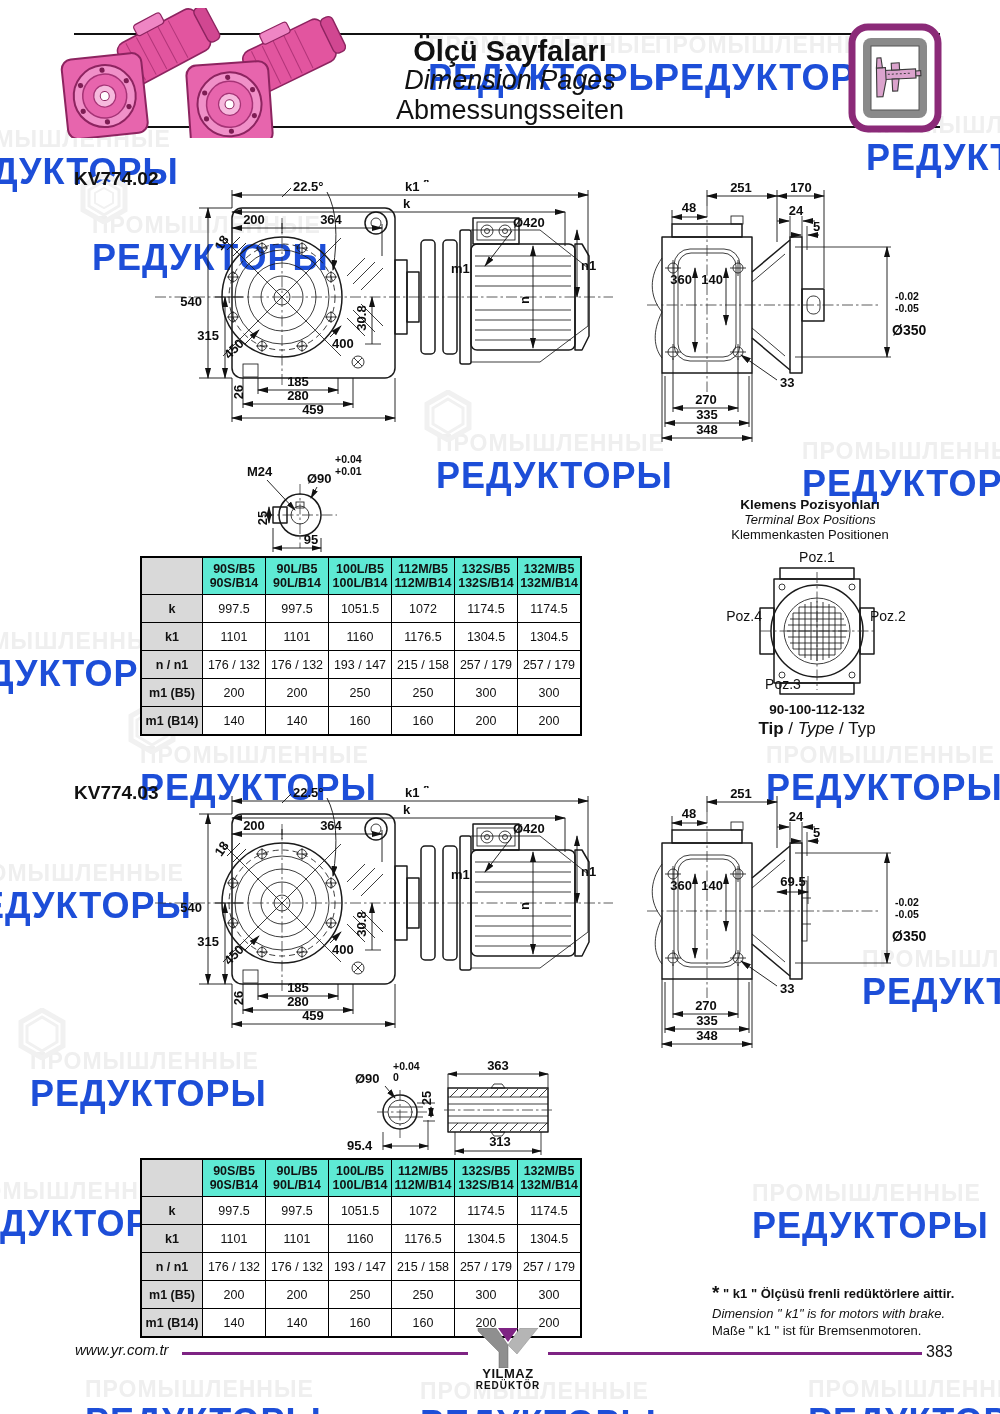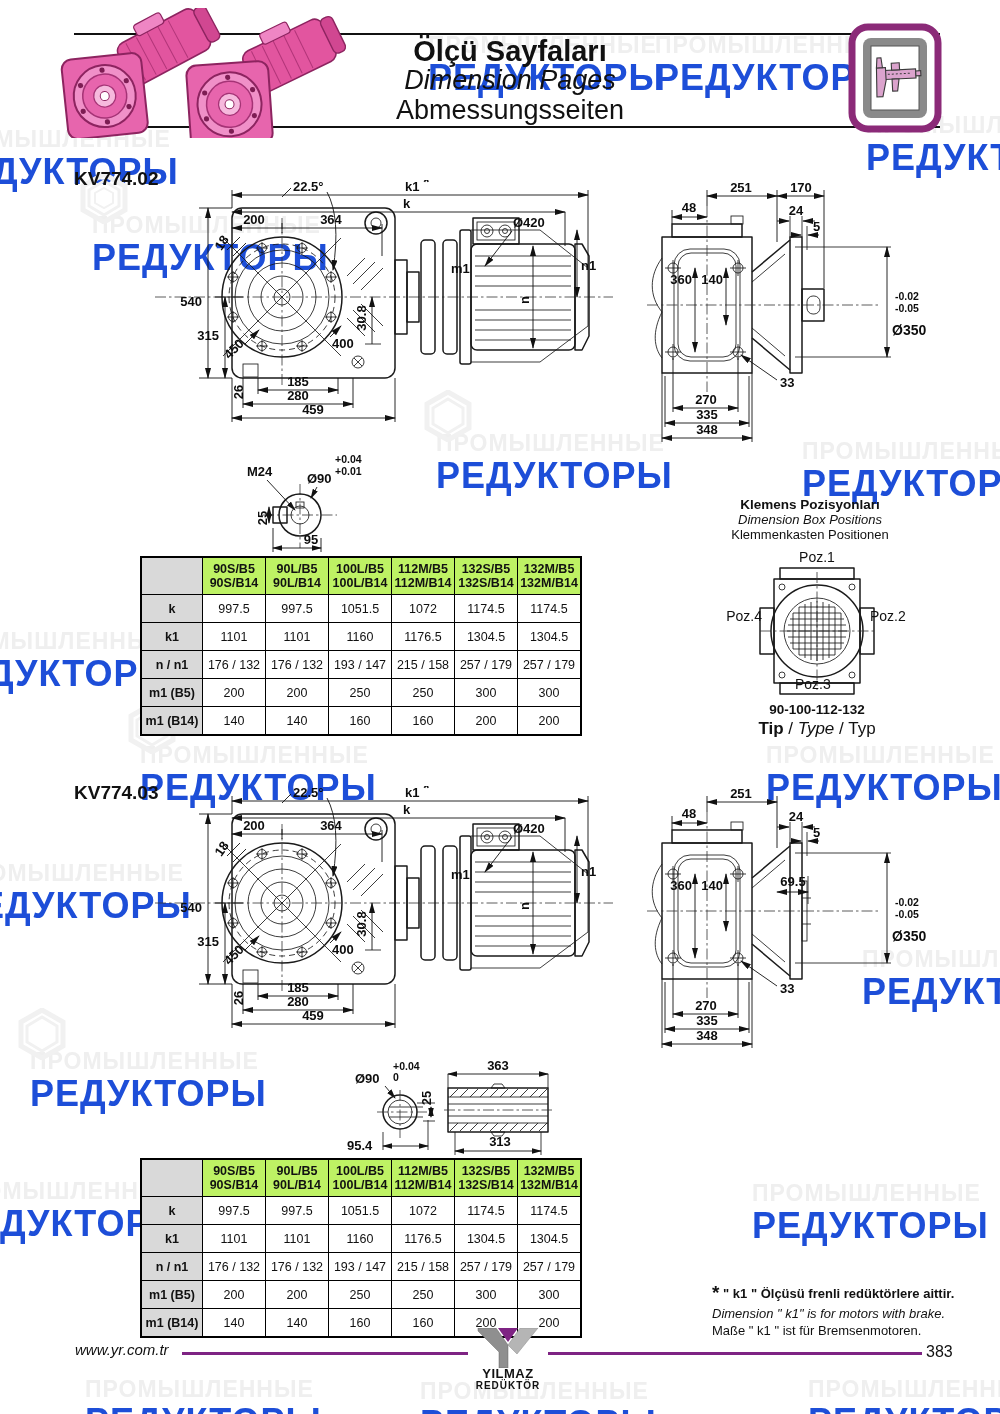--- a/index.html
+++ b/index.html
@@ -25,21 +25,21 @@
   svg .ol{fill:none;stroke:#1a1a1a;stroke-width:1.5;stroke-linejoin:round;}
   svg .th{fill:none;stroke:#1a1a1a;stroke-width:0.85;}
   svg .dl{fill:none;stroke:#111;stroke-width:0.9;}
   svg .cl{fill:none;stroke:#333;stroke-width:0.8;stroke-dasharray:11 3 2.5 3;}
   svg text.dt{font:bold 13px "Liberation Sans",sans-serif;fill:#0d0d0d;}
   svg text.ds{font:bold 10.5px "Liberation Sans",sans-serif;fill:#0d0d0d;}
   svg text.db{font:bold 14px "Liberation Sans",sans-serif;fill:#0d0d0d;}
   
   .dim-table{border-collapse:collapse;border:2px solid #000;position:absolute;z-index:1;background:transparent;}
   .dim-table td{border:1px solid #000;text-align:center;vertical-align:middle;font-size:12.5px;padding:0 2px;}
-  .dim-table td.hd{background:#bef264;font-weight:bold;height:36px;width:58px;line-height:1.15;}
+  .dim-table td.hd{background:#5eead4;font-weight:bold;height:36px;width:58px;line-height:1.15;}
   .dim-table td.lbl{background:#d9d9d9;font-weight:bold;width:56px;}
   .dim-table tr.data-row td{height:27px;}
   
   .tb-title{position:absolute;left:710px;top:497px;width:200px;text-align:center;z-index:1;}
   .tb-title .t1{font-size:13.5px;font-weight:bold;}
   .tb-title .t2{font-size:13px;font-style:italic;}
   .tb-title .t3{font-size:13px;}
   .poz{position:absolute;font-size:14px;font-weight:normal;z-index:2;}
   .tb-types{position:absolute;left:752px;top:702px;width:130px;text-align:center;font-size:13.5px;font-weight:bold;z-index:1;}
   .tb-tip{position:absolute;left:752px;top:719px;width:130px;text-align:center;font-size:17px;z-index:1;}
@@ -512,27 +512,27 @@
       <td>160</td>
       <td>160</td>
       <td>200</td>
       <td>200</td>
     </tr>
   </tbody>
     </table>
 
   <div class="tb-title">
     <div class="t1">Klemens Pozisyonları</div>
-    <div class="t2">Dimension Box Positions</div>
+    <div class="t2">Terminal Box Positions</div>
     <div class="t3">Klemmenkasten Positionen</div>
   </div>
   <div class="poz" style="left:795px;top:549px;width:44px;text-align:center">Poz.1</div>
   <div class="poz" style="left:718px;top:608px;width:44px;text-align:right">Poz.4</div>
   <div class="poz" style="left:870px;top:608px">Poz.2</div>
-  <div class="poz" style="left:795px;top:676px;width:44px;text-align:left">Poz.3</div>
+  <div class="poz" style="left:761px;top:676px;width:44px;text-align:center">Poz.3</div>
 
   <svg class="abs" style="left:752px;top:566px;z-index:1" width="130" height="130" viewBox="0 0 130 130">
     <rect class="ol" x="28" y="2" width="74" height="11"></rect>
     <rect class="ol" x="28" y="117" width="74" height="11"></rect>
     <rect class="ol" x="8" y="42" width="14" height="46"></rect>
     <rect class="ol" x="108" y="42" width="14" height="46"></rect>
     <rect class="ol" x="22" y="13" width="86" height="104"></rect>
     <circle class="th" cx="30" cy="21" r="3"></circle>
       <circle class="th" cx="100" cy="21" r="3"></circle>
       <circle class="th" cx="30" cy="109" r="3"></circle>

